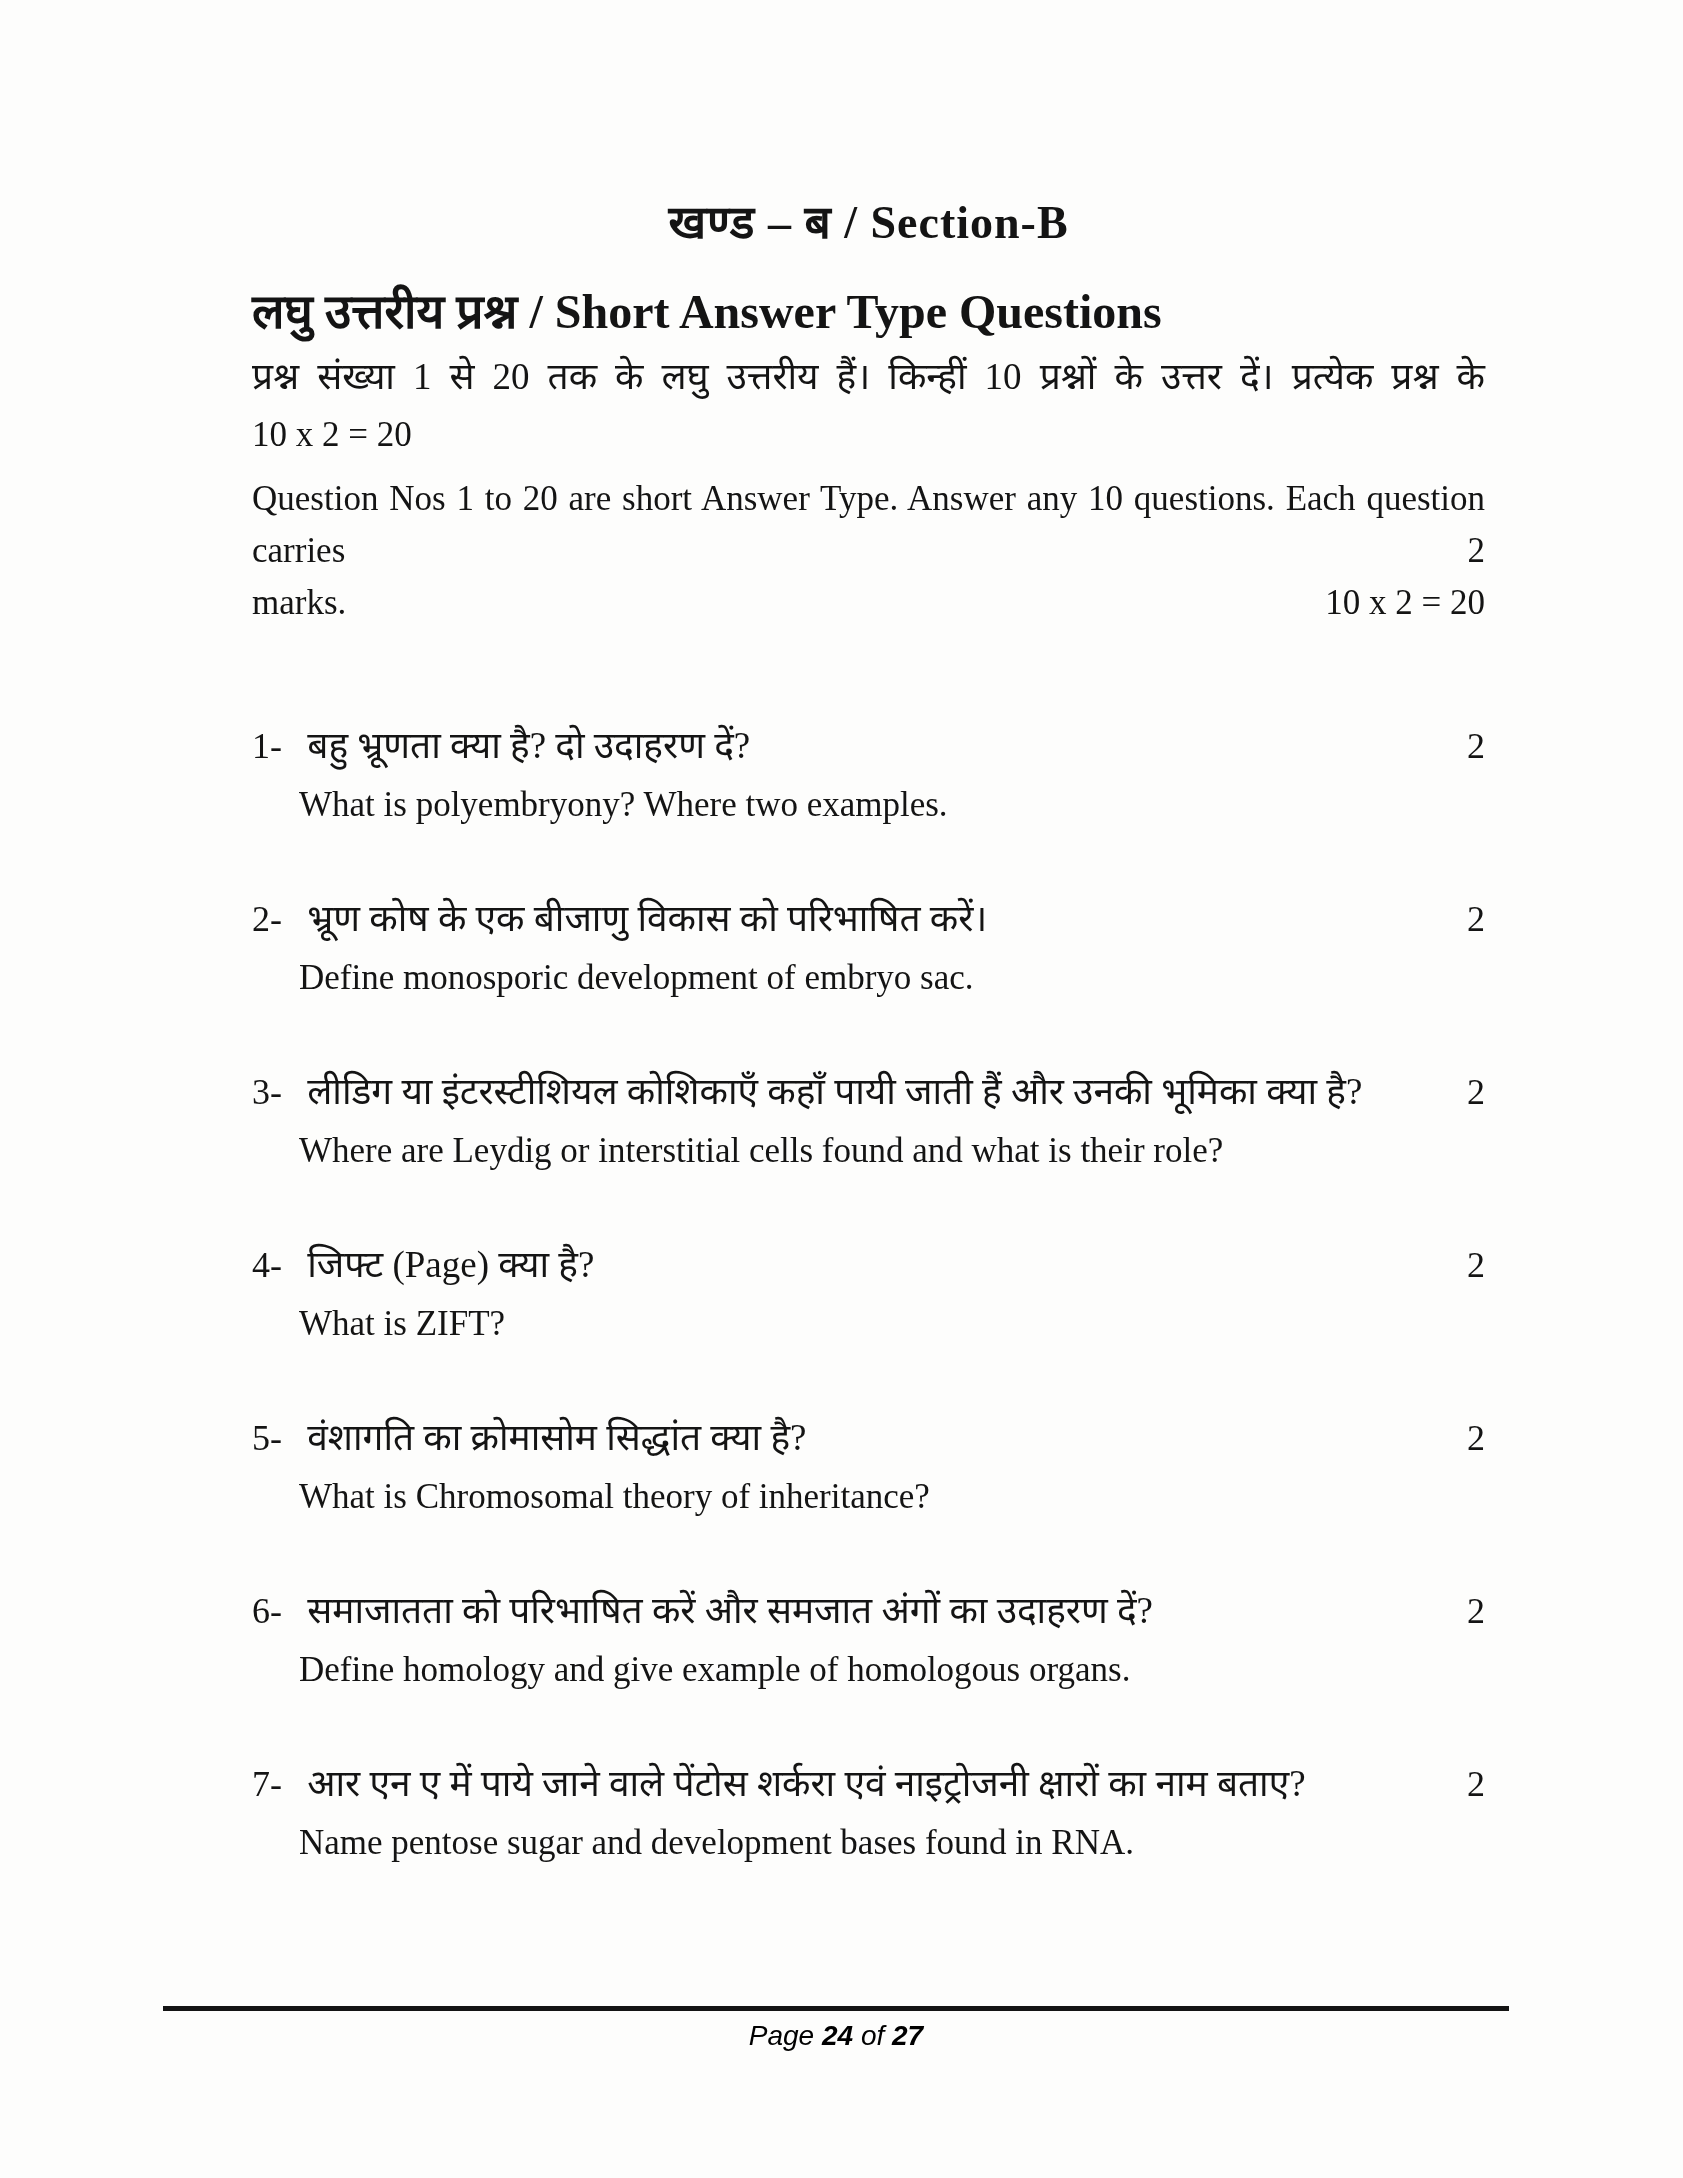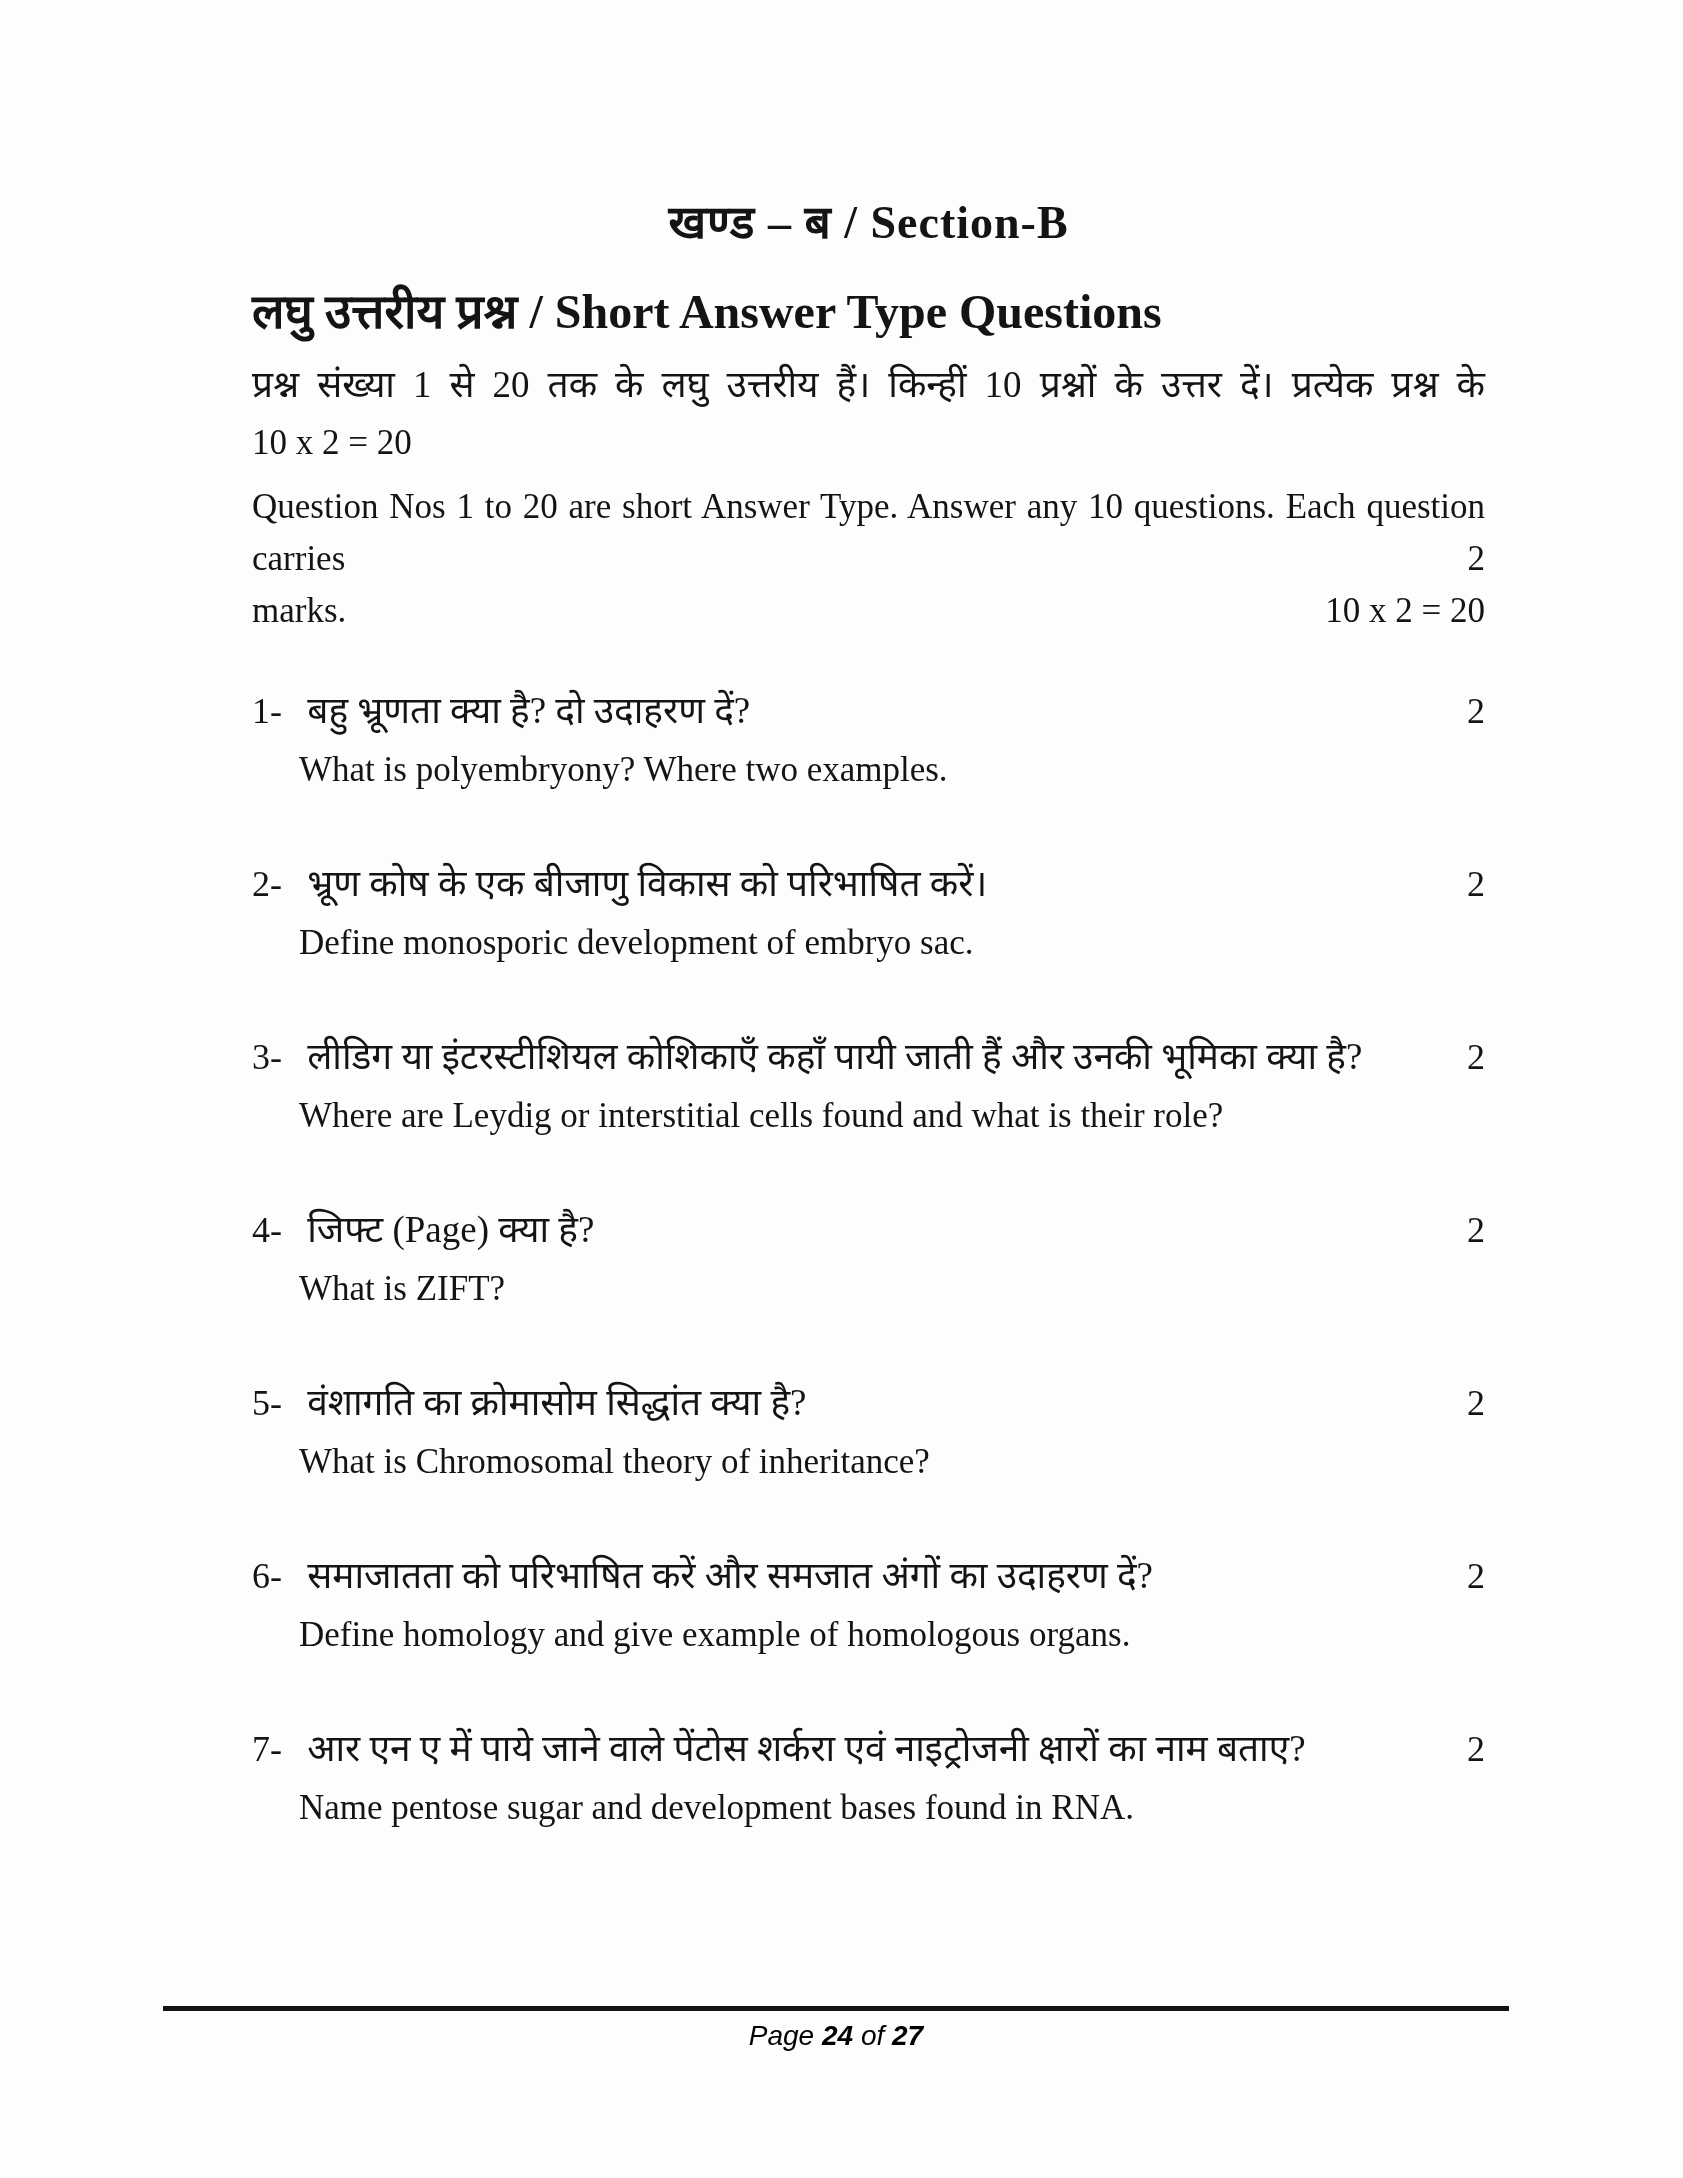--- a/index.html
+++ b/index.html
@@ -24,27 +24,27 @@
     letter-spacing: 1px;
   }
   .subtitle {
     text-align: left;
     font-weight: bold;
     font-size: 48px;
     line-height: 61px;
     margin-top: 29px;
   }
 
-  .instr-hi { margin-top: 14px; font-size: 37px; line-height: 58px; }
+  .instr-hi { margin-top: 6px; font-size: 37px; line-height: 58px; }
   .instr-en { margin-top: 9px;  font-size: 35px; line-height: 52px; }
   .line-justify { text-align: justify; text-align-last: justify; }
   .line-split { display: flex; justify-content: space-between; align-items: baseline; }
   .marks-formula { font-size: 35px; white-space: nowrap; }
 
-  .questions { margin-top: 49px; }
+  .questions { margin-top: 92px; }
   .question { margin-bottom: 66px; }
   .q-row {
     display: flex;
     justify-content: space-between;
     align-items: baseline;
     font-size: 37px;
     line-height: 50px;
   }
   .q-hindi { flex: 1 1 auto; }
   .q-num { display: inline-block; margin-right: 16px; font-size: 36px; }

